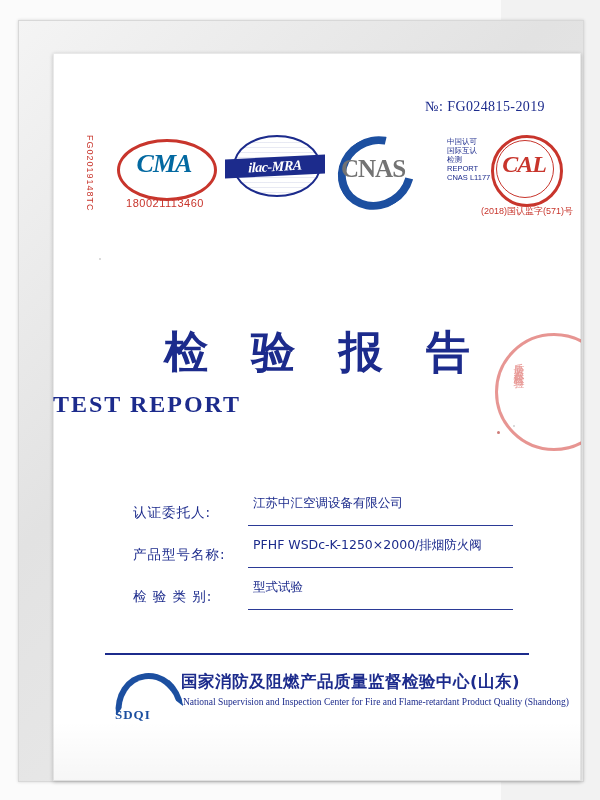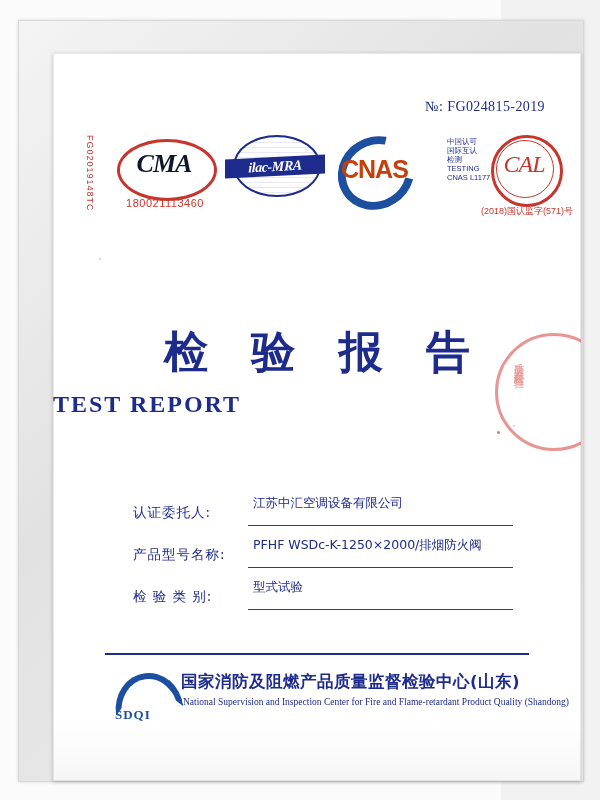--- a/index.html
+++ b/index.html
@@ -99,21 +99,21 @@
   }
   .cma-text {
     position: absolute;
     left: 0; top: 14px;
     width: 94px;
     text-align: center;
     font-family: "Liberation Serif", serif;
     font-weight: bold;
     font-style: italic;
     font-size: 26px;
-    color: #0f172a;
+    color: #0369a1;
     letter-spacing: -1px;
   }
   .cma-num {
     position: absolute;
     left: -6px; top: 62px;
     width: 108px;
     text-align: center;
     font-family: "Liberation Sans", sans-serif;
     font-size: 11px;
     color: #c8352c;
@@ -164,24 +164,24 @@
     width: 62px; height: 56px;
     border: 8px solid #1c4fa0;
     border-radius: 50%;
     border-right-color: transparent;
     transform: rotate(-32deg);
   }
   .cnas-word {
     position: absolute;
     left: 6px; top: 20px;
     width: 104px;
-    font-family: Liberation Sans, sans-serif;
+    font-family: Liberation Serif, serif;
     font-weight: bold;
     font-size: 25px;
-    color: #c2410c;
+    color: #737373;
     letter-spacing: -1px;
   }
   .cnas-side {
     position: absolute;
     left: 112px; top: 2px;
     font-family: "Liberation Sans", sans-serif;
     font-size: 7.5px;
     line-height: 9px;
     color: #1c2b8c;
     white-space: nowrap;
@@ -202,21 +202,21 @@
     width: 56px; height: 56px;
     border: 1px solid #c8352c;
     border-radius: 50%;
   }
   .cal-text {
     position: absolute;
     left: 10px; top: 16px;
     width: 66px;
     text-align: center;
     font-family: "Liberation Serif", serif;
-    font-weight: normal;
+    font-weight: bold;
     font-style: italic;
     font-size: 24px;
     color: #c8352c;
     letter-spacing: -1px;
   }
   .cal-num {
     position: absolute;
     left: -28px; top: 70px;
     width: 148px;
     text-align: center;
@@ -423,21 +423,21 @@
             <span>ilac-MRA</span>
           </div>
         </div>
 
         <div class="logo logo-cnas">
           <div class="cnas-swoosh"></div>
           <div class="cnas-word">CNAS</div>
           <div class="cnas-side" style="white-space:pre;">中国认可
 国际互认
 检测
-TESTING
+REPORT
 CNAS L1177</div>
         </div>
 
         <div class="logo logo-cal">
           <div class="cal-ring"></div>
           <div class="cal-ring2"></div>
           <div class="cal-text">CAL</div>
           <div class="cal-num">(2018)国认监字(571)号</div>
         </div>
       </div>

